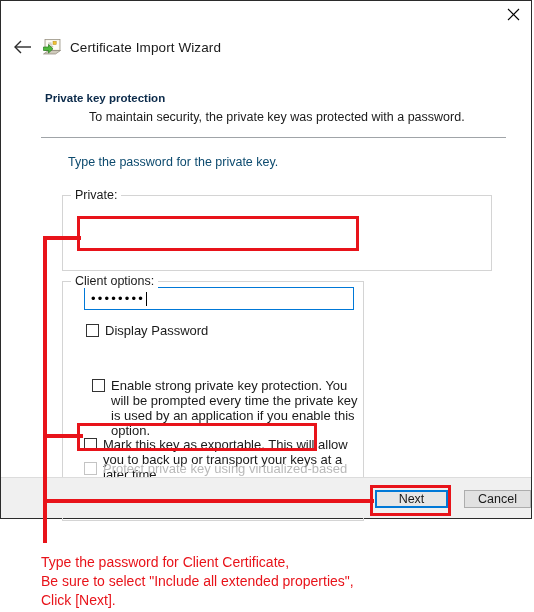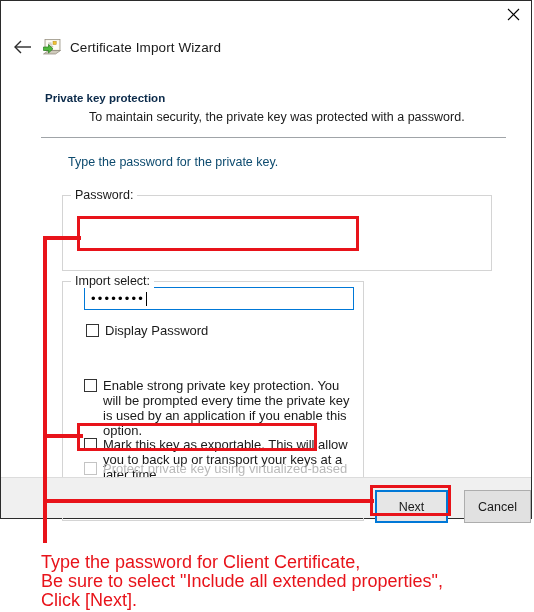--- a/index.html
+++ b/index.html
@@ -194,39 +194,39 @@
   }
   .cblabel {
     margin-left: 6px;
     font-size: 13px;
     color: #1a1a1a;
     line-height: 15px;
   }
   .cblabel.disabled { color: #b9b9b9; }
 
   .cb-display  { left: 85px; top: 258px; }
-  .cb-strong   { left: 83px; top: 313px; width: 268px; }
+  .cb-strong   { left: 91px; top: 313px; width: 268px; }
   .cb-export   { left: 83px; top: 372px; width: 268px; }
   .cb-vbs      { left: 83px; top: 396px; width: 275px; }
   .cb-extended { left: 83px; top: 429px; }
 
   
   .footer {
     position: absolute;
     left: 0;
     top: 476px;
     width: 530px;
     height: 41px;
     background: #f0f0f0;
     border-top: 1px solid #dcdcdc;
     box-sizing: border-box;
   }
   .btn {
     position: absolute;
-    height: 33px;
+    height: 18px;
     border: 1px solid #adadad;
     background: #e1e1e1;
     font-size: 12.5px;
     font-family: "Liberation Sans", sans-serif;
     color: #1a1a1a;
     display: flex;
     align-items: center;
     justify-content: center;
     box-sizing: border-box;
     cursor: default;
@@ -266,21 +266,21 @@
   .v-line  { left: 43px;  top: 236px; width: 4px; height: 307px; }
   .h-pw    { left: 43px;  top: 236px; width: 38px; height: 4px; }
   .h-ext   { left: 43px;  top: 434px; width: 40px; height: 4px; }
   .h-next  { left: 43px;  top: 499px; width: 331px; height: 4px; }
 
   
   .caption {
     position: absolute;
     left: 41px;
     top: 553px;
-    font-size: 18px;
+    font-size: 14px;
     color: #e8131a;
     line-height: 19px;
     white-space: pre;
   }
 </style>
 </head>
 <body>
 
 <div class="wizard-window">
 
@@ -316,35 +316,35 @@
   </div>
 
   <div class="wiz-body">
 
     <div class="sec-head">Private key protection</div>
     <div class="sec-sub">To maintain security, the private key was protected with a password.</div>
     <div class="divider"></div>
     <div class="prompt">Type the password for the private key.</div>
 
     <div class="groupbox gb-pass">
-      <div class="gb-legend">Password:</div>
+      <div class="gb-legend">Private:</div>
     </div>
 
     <div class="pw-input">
       <span class="pw-dots">••••••••</span>
       <span class="pw-caret"></span>
     </div>
 
     <div class="cbrow cb-display">
       <span class="cbox"></span>
       <span class="cblabel">Display Password</span>
     </div>
 
     <div class="groupbox gb-opts">
-      <div class="gb-legend">Import select:</div>
+      <div class="gb-legend">Client options:</div>
     </div>
 
     <div class="cbrow cb-strong">
       <span class="cbox"></span>
       <span class="cblabel">Enable strong private key protection. You will be prompted every time the private key is used by an application if you enable this option.</span>
     </div>
 
     <div class="cbrow cb-export">
       <span class="cbox"></span>
       <span class="cblabel">Mark this key as exportable. This will allow you to back up or transport your keys at a later time.</span>

